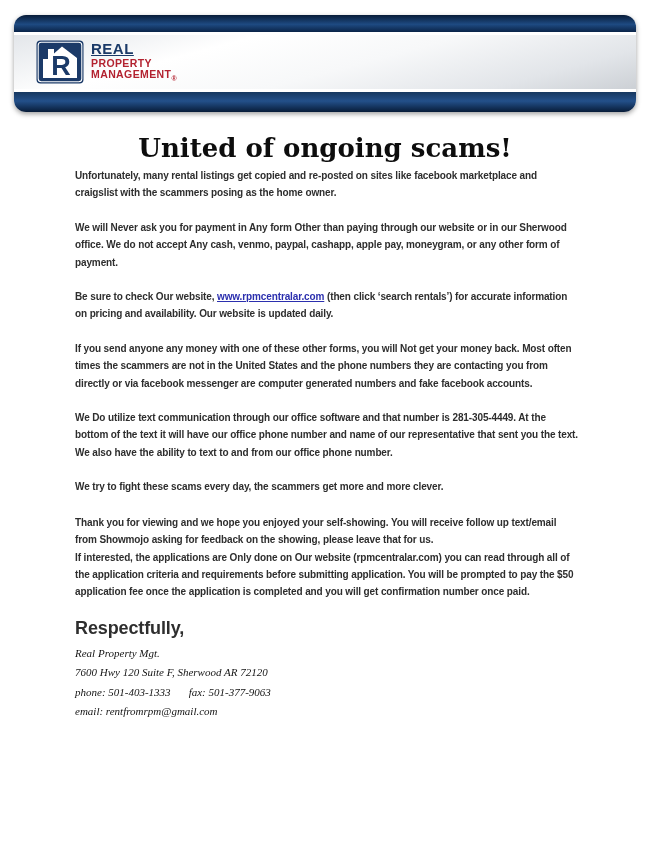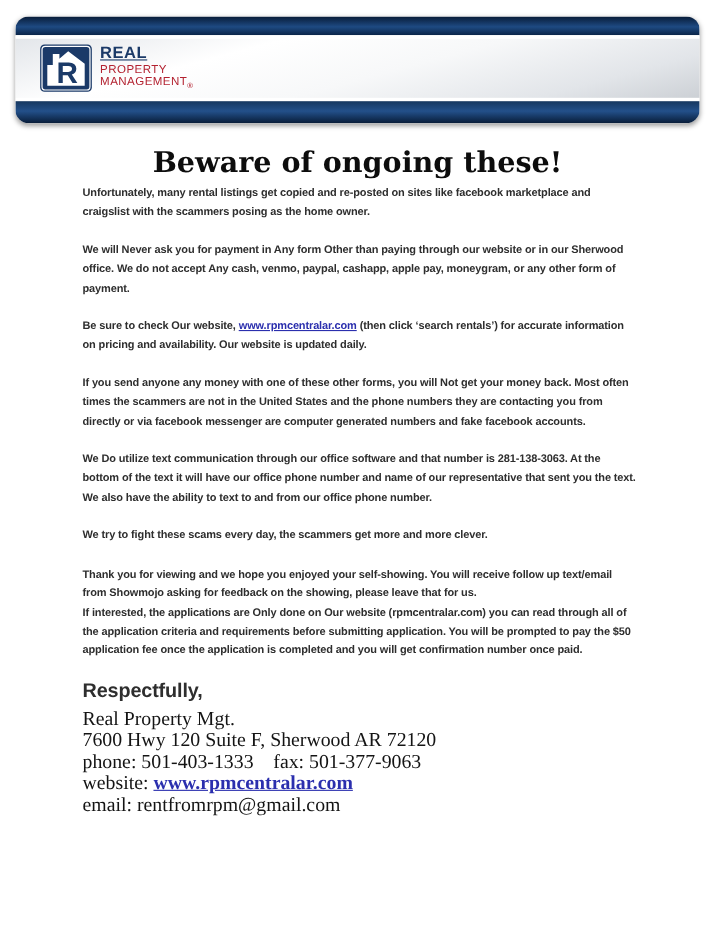--- a/index.html
+++ b/index.html
@@ -31,21 +31,21 @@
     height:20px;
     background:linear-gradient(180deg,#16375f 0%,#23508a 45%,#081c38 100%);
   }
   .logo{display:flex;align-items:center;}
   .logo-icon{width:48px;height:44px;flex:0 0 auto;}
   .logo-text{margin-left:7px;display:flex;flex-direction:column;}
   .logo-real{
     color:var(--navy);font-weight:bold;font-size:15px;line-height:18px;letter-spacing:0.5px;text-decoration:underline;
   }
   .logo-sub{
-    color:var(--red);font-weight:normal;font-size:10.5px;line-height:11px;letter-spacing:0.4px;
+    color:var(--red);font-weight:bold;font-size:10.5px;line-height:11px;letter-spacing:0.4px;
   }
   .logo-sub .reg{font-size:7px;vertical-align:sub;}
   
   .title{
     margin-top:131px;text-align:center;
     font-family:"DejaVu Serif",serif;font-weight:bold;
     font-size:26px;line-height:34px;color:#0d0d0d;
   }
   
   .content{
@@ -56,21 +56,21 @@
   .content p{margin:0 0 17px 0;}
   .content p.extra-gap{margin-top:18px;}
   a.body-link{color:var(--link);font-weight:700;text-decoration:underline;cursor:pointer;}
   
   .signature{margin:11px 70px 0 75px;}
   .closing{
     font-size:18px;font-weight:600;letter-spacing:-0.12px;color:var(--text);
     margin-bottom:5px;
   }
   .sig-line{
-    font-family:"Liberation Serif",serif;font-size:18px;line-height:19.5px;color:#141414;
+    font-family:"Liberation Serif",serif;font-size:11px;line-height:19.5px;color:#141414;font-style:italic;
   }
   .sig-line .gap{display:inline-block;width:18px;}
   a.sig-link{color:var(--link);font-weight:bold;text-decoration:underline;cursor:pointer;
     font-family:"Liberation Serif",serif;}
 </style>
 </head>
 <body>
 
 <div class="banner">
   <div class="bar-top"></div>
@@ -88,36 +88,35 @@
         <span class="logo-real">REAL</span>
         <span class="logo-sub">PROPERTY</span>
         <span class="logo-sub"><span>MANAGEMENT</span><span class="reg">®</span></span>
       </span>
     </div>
   </div>
   <div class="bar-bottom"></div>
 </div>
 
 <h1 class="title">
-  <div>Beware of ongoing these!</div>
+  <div>United of ongoing scams!</div>
 </h1>
 
 <div class="content">
   <p>Unfortunately, many rental listings get copied and re-posted on sites like facebook marketplace and craigslist with the scammers posing as the home owner.</p>
   <p>We will Never ask you for payment in Any form Other than paying through our website or in our Sherwood office. We do not accept Any cash, venmo, paypal, cashapp, apple pay, moneygram, or any other form of payment.</p>
   <p><span>Be sure to check Our website, </span><a class="body-link">www.rpmcentralar.com</a><span> (then click ‘search rentals’) for accurate information on pricing and availability. Our website is updated daily.</span></p>
   <p>If you send anyone any money with one of these other forms, you will Not get your money back. Most often times the scammers are not in the United States and the phone numbers they are contacting you from directly or via facebook messenger are computer generated numbers and fake facebook accounts.</p>
-  <p>We Do utilize text communication through our office software and that number is 281-138-3063. At the bottom of the text it will have our office phone number and name of our representative that sent you the text. We also have the ability to text to and from our office phone number.</p>
+  <p>We Do utilize text communication through our office software and that number is 281-305-4449. At the bottom of the text it will have our office phone number and name of our representative that sent you the text. We also have the ability to text to and from our office phone number.</p>
   <p>We try to fight these scams every day, the scammers get more and more clever.</p>
   <p class="extra-gap">
     <span>Thank you for viewing and we hope you enjoyed your self-showing. You will receive follow up text/email from Showmojo asking for feedback on the showing, please leave that for us.</span><br>
     <span>If interested, the applications are Only done on Our website (rpmcentralar.com) you can read through all of the application criteria and requirements before submitting application. You will be prompted to pay the $50 application fee once the application is completed and you will get confirmation number once paid.</span>
   </p>
 </div>
 
 <div class="signature">
   <div class="closing">Respectfully,</div>
   <div class="sig-line">Real Property Mgt.</div>
   <div class="sig-line">7600 Hwy 120 Suite F, Sherwood AR 72120</div>
   <div class="sig-line"><span>phone: 501-403-1333</span><span class="gap"></span><span>fax: 501-377-9063</span></div>
-  <div class="sig-line"><span>website:</span> <a class="sig-link">www.rpmcentralar.com</a></div>
   <div class="sig-line">email: rentfromrpm@gmail.com</div>
 </div>
 
 </body></html>

